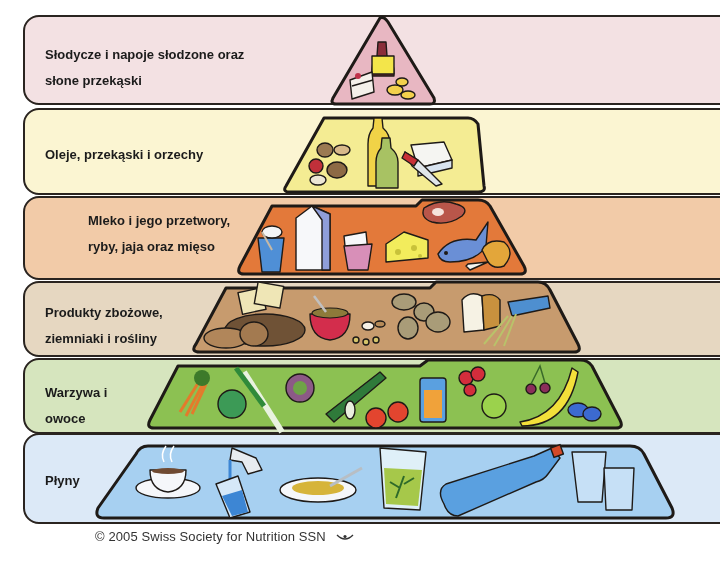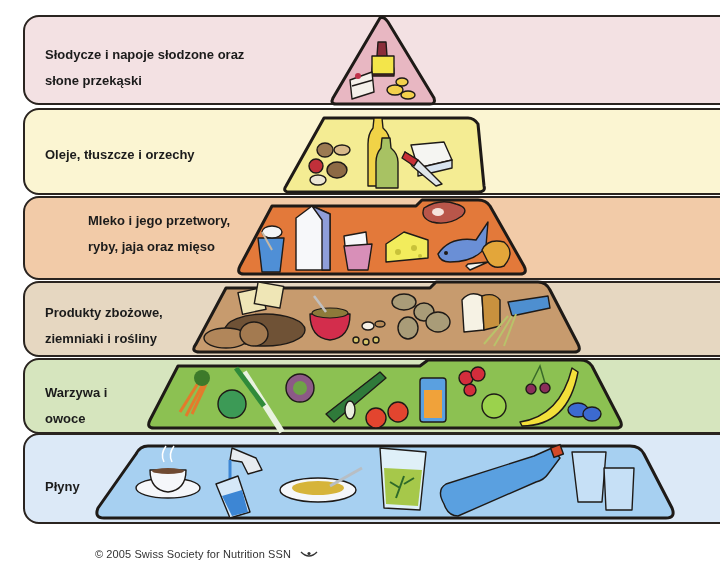--- a/index.html
+++ b/index.html
@@ -9,50 +9,50 @@
     position: absolute; left: 23px; right: -12px;
     border: 2px solid #2a2420; border-radius: 16px 0 0 16px;
     box-sizing: border-box;
   }
   .band-label {
     position: absolute; left: 20px; font-weight: bold; color: #1b1b1b;
     font-size: 13px; line-height: 26px; white-space: pre-line;
   }
   .pyr { position: absolute; left: 0; top: 0; }
   .footer {
-    position: absolute; left: 95px; top: 548px; font-size: 11px; color: #333;
+    position: absolute; left: 95px; top: 529px; font-size: 13px; color: #333;
     letter-spacing: 0.1px;
   }
   .footer .logo { display: inline-block; margin-left: 6px; vertical-align: middle; }
 </style>
 </head>
 <body>
 
 <div class="band" style="top: 15px; height: 90px; background: rgb(243, 225, 227);">
   <div class="band-label" style="top:25px;">Słodycze i napoje słodzone oraz
 słone przekąski</div>
 </div>
 <div class="band" style="top: 108px; height: 87px; background: rgb(251, 245, 210);">
-  <div class="band-label" style="top:32px;">Oleje, tłuszcze i orzechy</div>
+  <div class="band-label" style="top:32px;">Oleje, przekąski i orzechy</div>
 </div>
 <div class="band" style="top: 196px; height: 84px; background: rgb(242, 203, 168);">
   <div class="band-label" style="top:10px;margin-left:43px;">Mleko i jego przetwory,
 ryby, jaja oraz mięso</div>
 </div>
 <div class="band" style="top: 281px; height: 76px; background: rgb(230, 215, 193);">
   <div class="band-label" style="top:3px;margin-top:14px;">Produkty zbożowe,
 ziemniaki i rośliny
 strączkowe</div>
 </div>
 <div class="band" style="top: 358px; height: 76px; background: rgb(214, 229, 190);">
   <div class="band-label" style="top:20px;">Warzywa i
 owoce</div>
 </div>
 <div class="band" style="top: 433px; height: 91px; background: rgb(220, 233, 247);">
-  <div class="band-label" style="top:39px;">Płyny</div>
+  <div class="band-label" style="top:33px;">Płyny</div>
 </div>
 
 <svg class="pyr" width="720" height="562" viewBox="0 0 720 562">
   <defs>
     <style>
       .o { stroke:#1e1a17; stroke-width:3; stroke-linejoin:round; }
       .t { stroke:#1e1a17; stroke-width:1.4; stroke-linejoin:round; }
     </style>
   </defs>
 

